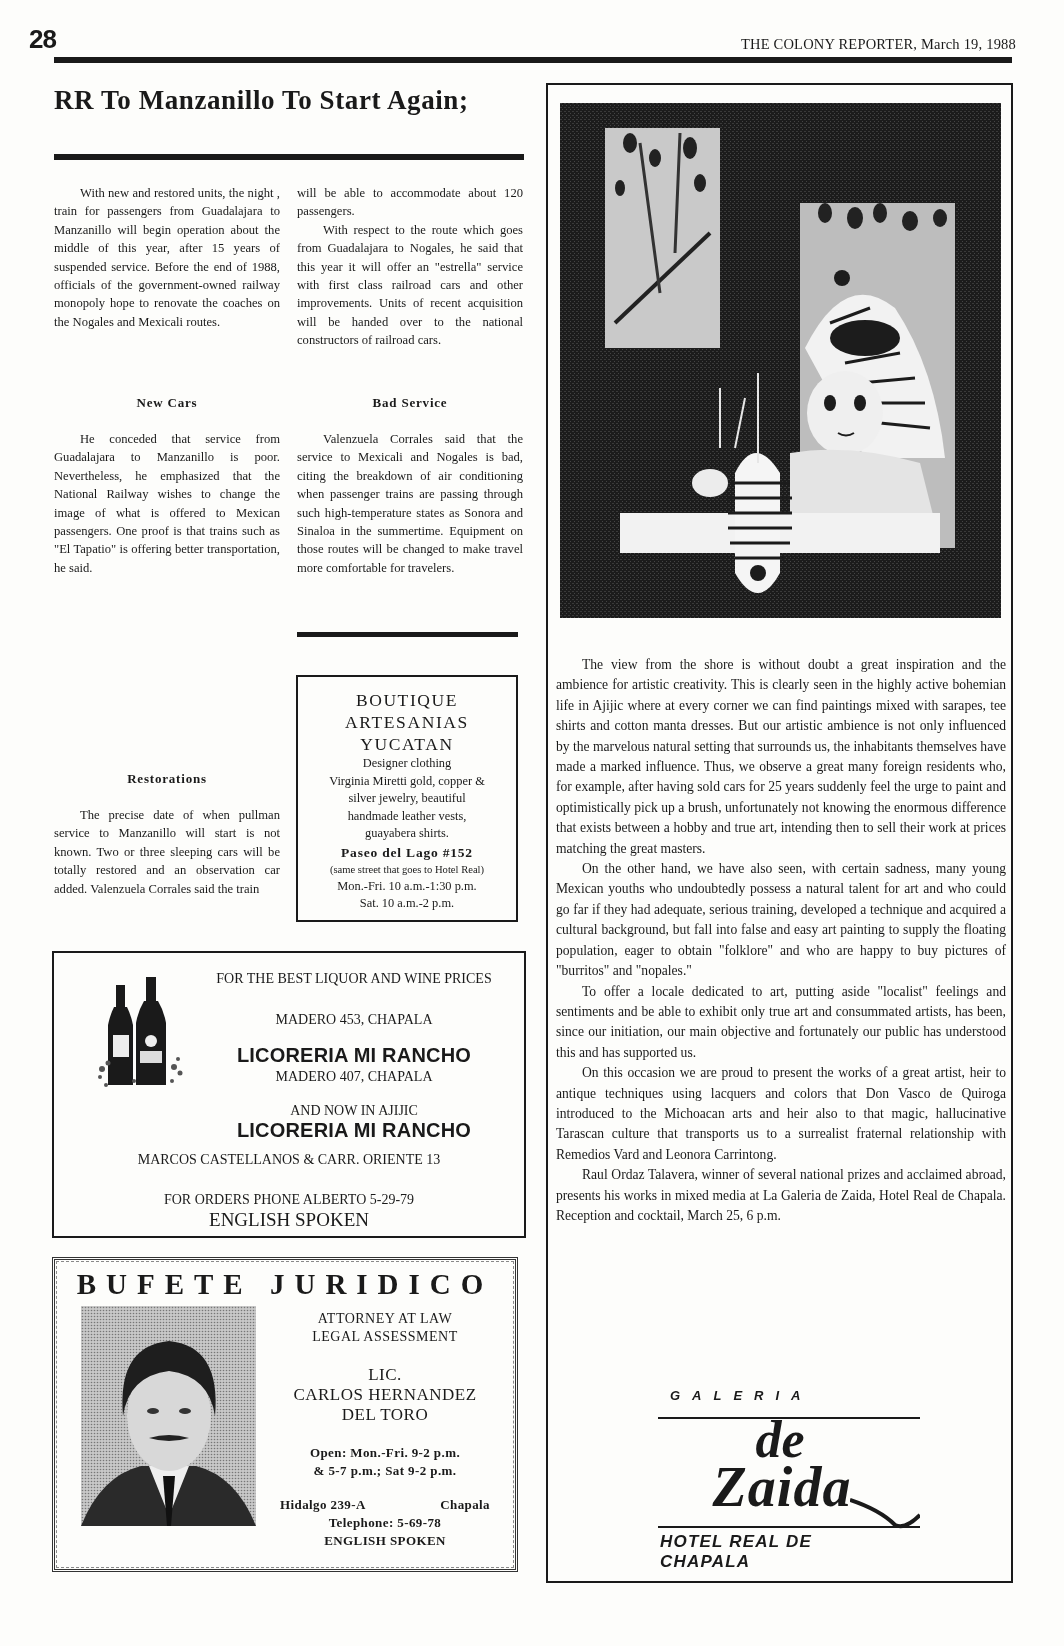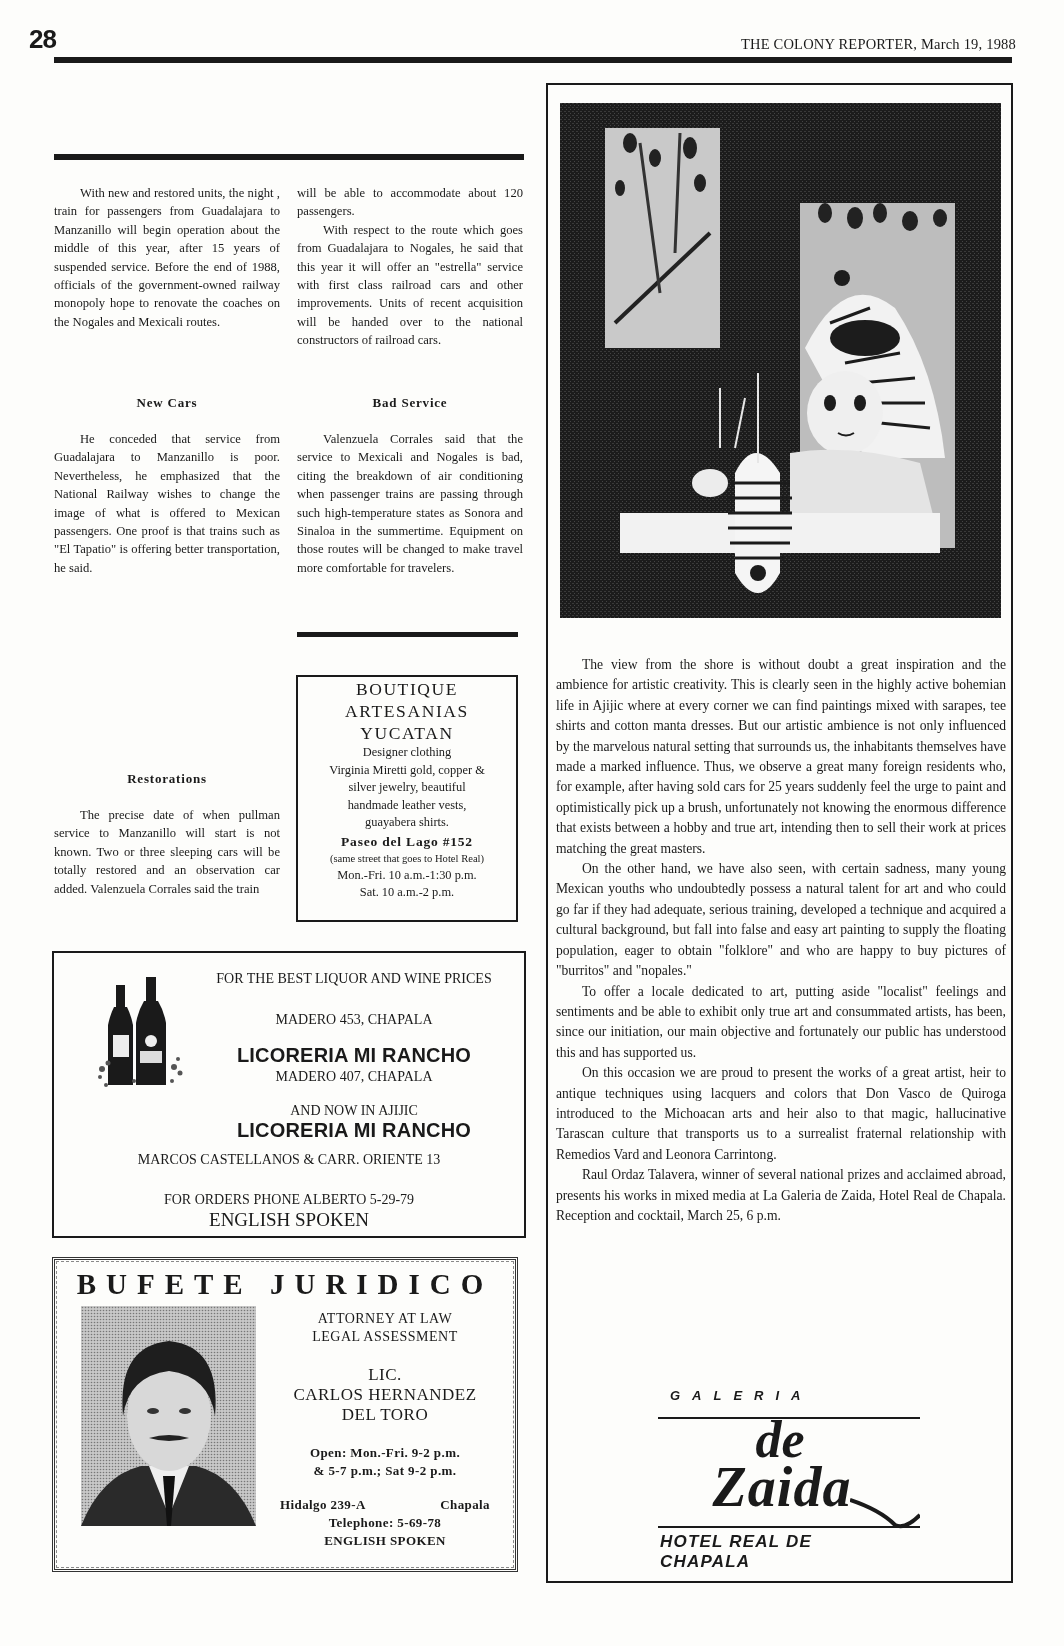--- a/index.html
+++ b/index.html
@@ -25,21 +25,21 @@
   #col2-a { left: 297px; top: 184px; width: 226px; }
   #sub-newcars { left: 54px; top: 395px; width: 226px; }
   #sub-badservice { left: 297px; top: 395px; width: 226px; }
   #col1-b { left: 54px; top: 430px; width: 226px; }
   #col2-b { left: 297px; top: 430px; width: 226px; }
   #sub-restorations { left: 54px; top: 771px; width: 226px; }
   #col1-c { left: 54px; top: 806px; width: 226px; }
   #rule-col2 { left: 297px; top: 632px; width: 221px; height: 5px; background: #1a1a1a; }
 
   
-  #boutique { left: 296px; top: 675px; width: 222px; height: 247px; border: 2px solid #1a1a1a; text-align: center; padding-top: 1px; }
+  #boutique { left: 296px; top: 675px; width: 222px; height: 247px; border: 2px solid #1a1a1a; text-align: center; padding-top: 12px; }
   .btq-title { font-size: 17.5px; line-height: 22px; letter-spacing: 1.6px; font-weight: normal; }
   .btq-body { font-size: 12.4px; line-height: 17.5px; }
   .btq-addr { font-weight: bold; font-size: 13.5px; letter-spacing: 0.8px; line-height: 19px; }
   .btq-small { font-size: 10.6px; line-height: 16px; }
 
   
   #liquor { left: 52px; top: 951px; width: 474px; height: 287px; border: 2px solid #1a1a1a; }
   .lq { position: absolute; text-align: center; white-space: nowrap; }
   .lq-small { font-size: 14px; }
   .lq-big { font-family: "Liberation Sans", sans-serif; font-weight: bold; font-size: 20px; letter-spacing: 0.2px; }
@@ -71,20 +71,21 @@
   #galeria-hotel { left: 660px; top: 1532px; width: 240px; text-align: left; font-family: Liberation Sans, sans-serif; font-style: italic; font-weight: bold; font-size: 17px; letter-spacing: 1.2px; }
 </style>
 </head>
 <body>
 
 <div class="abs" id="page-num">28</div>
 <div class="abs" id="folio">THE COLONY REPORTER, March 19, 1988</div>
 <div class="abs" id="rule-top"></div>
 
 <div class="abs" id="headline">
+  <div>RR To Manzanillo To Start Again;</div>
 </div>
 <div class="abs" id="rule-head"></div>
 
 <div class="abs col" id="col1-a">
   <p>With new and restored units, the night , train for passengers from Guadalajara to Manzanillo will begin operation about the middle of this year, after 15 years of suspended service. Before the end of 1988, officials of the government-owned railway monopoly hope to renovate the coaches on the Nogales and Mexicali routes.</p>
 </div>
 <div class="abs col" id="col2-a">
   <p style="text-indent:0">will be able to accommodate about 120 passengers.</p>
   <p>With respect to the route which goes from Guadalajara to Nogales, he said that this year it will offer an "estrella" service with first class railroad cars and other improvements. Units of recent acquisition will be handed over to the national constructors of railroad cars.</p>
 </div>

